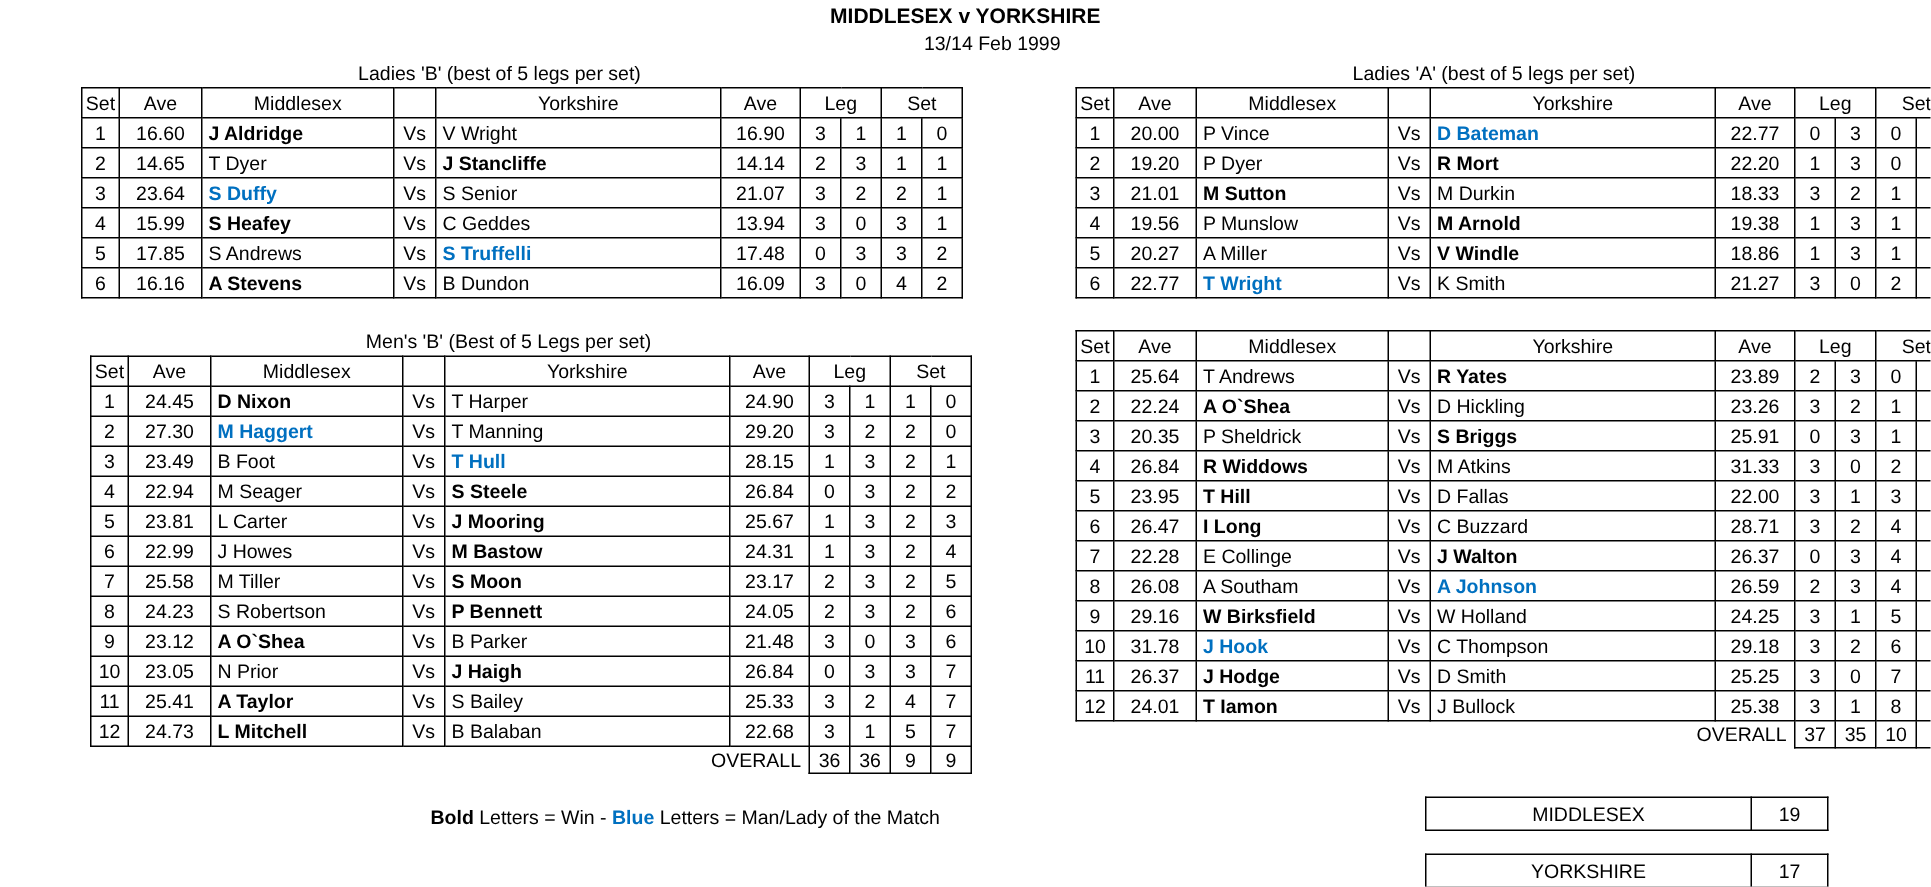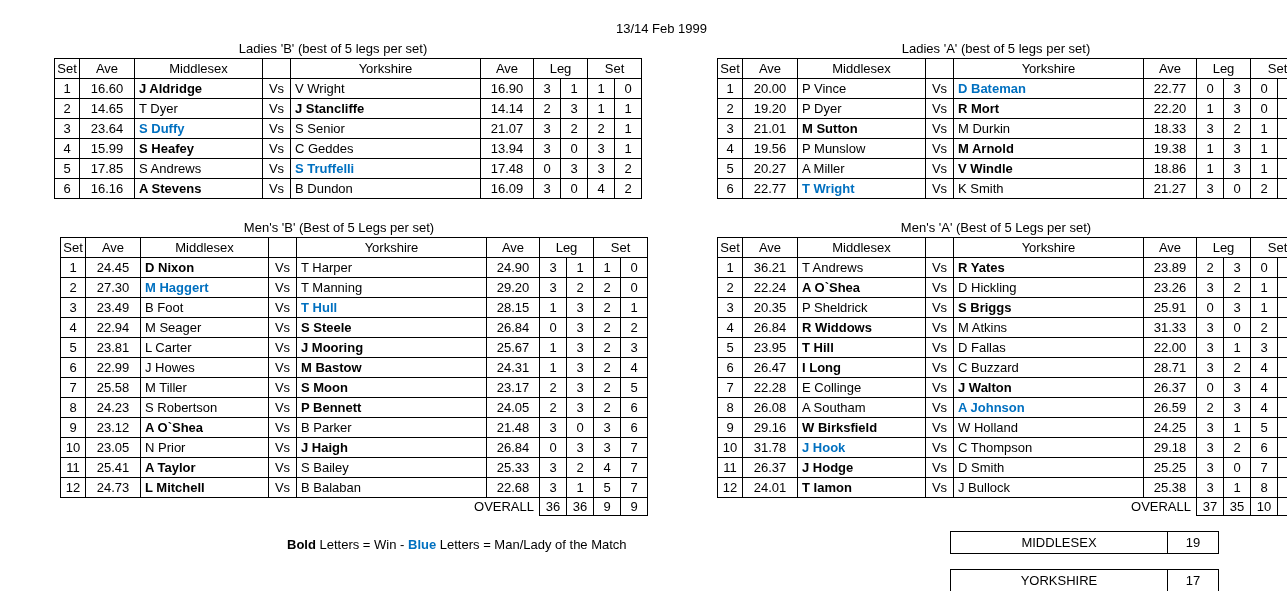--- a/index.html
+++ b/index.html
@@ -36,20 +36,21 @@
   table.scorebox { position: absolute; left: 950px; border-collapse: collapse; width: 268px; table-layout: fixed; }
   .scorebox td { border: 1px solid #000; height: 21px; line-height: 21px; padding: 0; text-align: center; overflow: hidden; }
   #score-middlesex { top: 531px; }
   #score-yorkshire { top: 569px; }
 </style>
 </head>
 <body>
 
 <div class="page">
 
+  <div class="title">MIDDLESEX v YORKSHIRE</div>
   <div class="date">13/14 Feb 1999</div>
 
   <div class="tblock" id="ladies-b">
     <div class="caption">Ladies 'B' (best of 5 legs per set)</div>
     <table class="results">
       <colgroup>
           <col style="width:25px">
           <col style="width:55px">
           <col style="width:128px">
           <col style="width:28px">
@@ -432,21 +433,20 @@
           <td>36</td>
           <td>36</td>
           <td>9</td>
           <td>9</td>
         </tr>
       </tfoot>
     </table>
   </div>
 
   <div class="tblock" id="mens-a">
-    <div class="caption">Men's 'A' (Best of 5 Legs per set)</div>
     <table class="results">
       <colgroup>
           <col style="width:25px">
           <col style="width:55px">
           <col style="width:128px">
           <col style="width:28px">
           <col style="width:190px">
           <col style="width:53px">
           <col style="width:27px">
           <col style="width:27px">
@@ -461,21 +461,21 @@
           <th></th>
           <th>Yorkshire</th>
           <th>Ave</th>
           <th colspan="2">Leg</th>
           <th colspan="2">Set</th>
         </tr>
       </thead>
       <tbody>
           <tr>
     <td>1</td>
-    <td>36.21</td>
+    <td>25.64</td>
     <td class="name">T Andrews</td>
     <td>Vs</td>
     <td class="name win">R Yates</td>
     <td>23.89</td>
     <td>2</td>
     <td>3</td>
     <td>0</td>
     <td>1</td>
   </tr>
           <tr>

